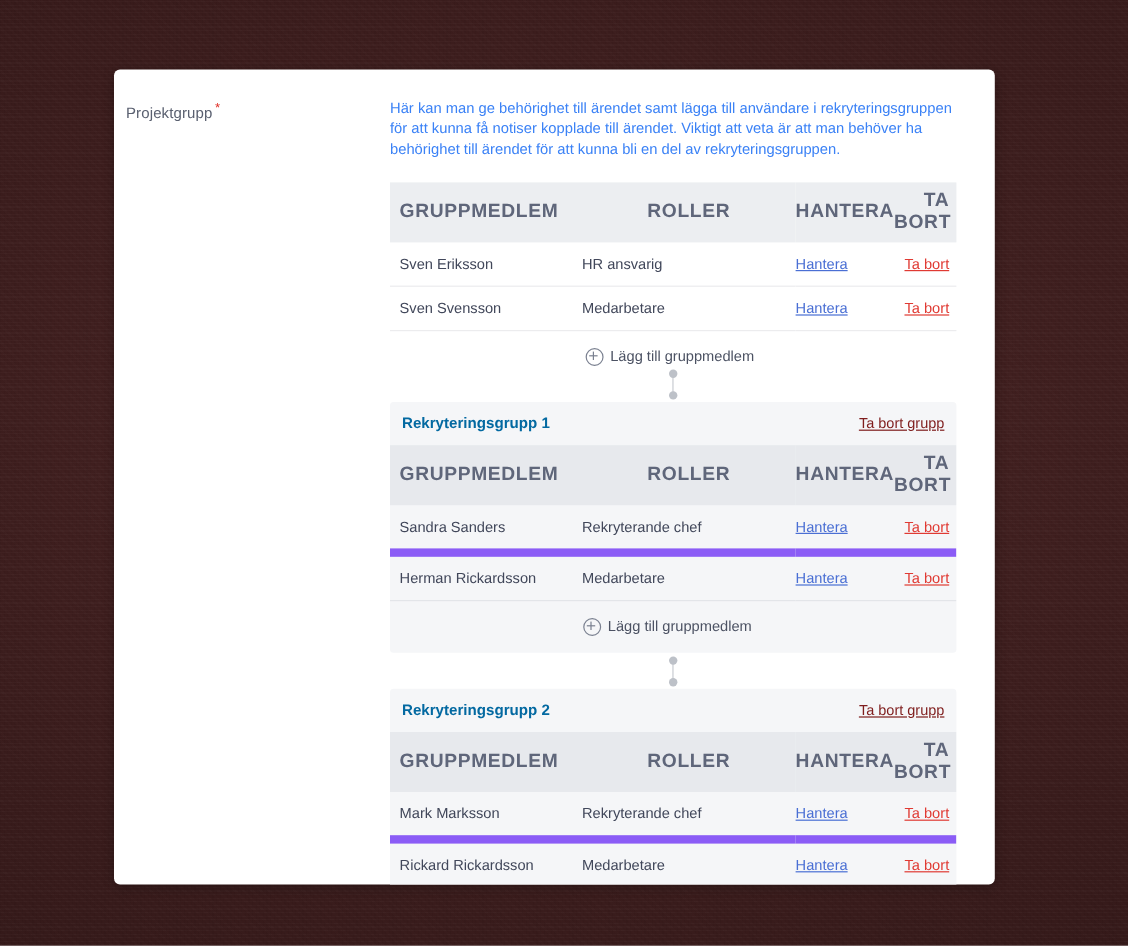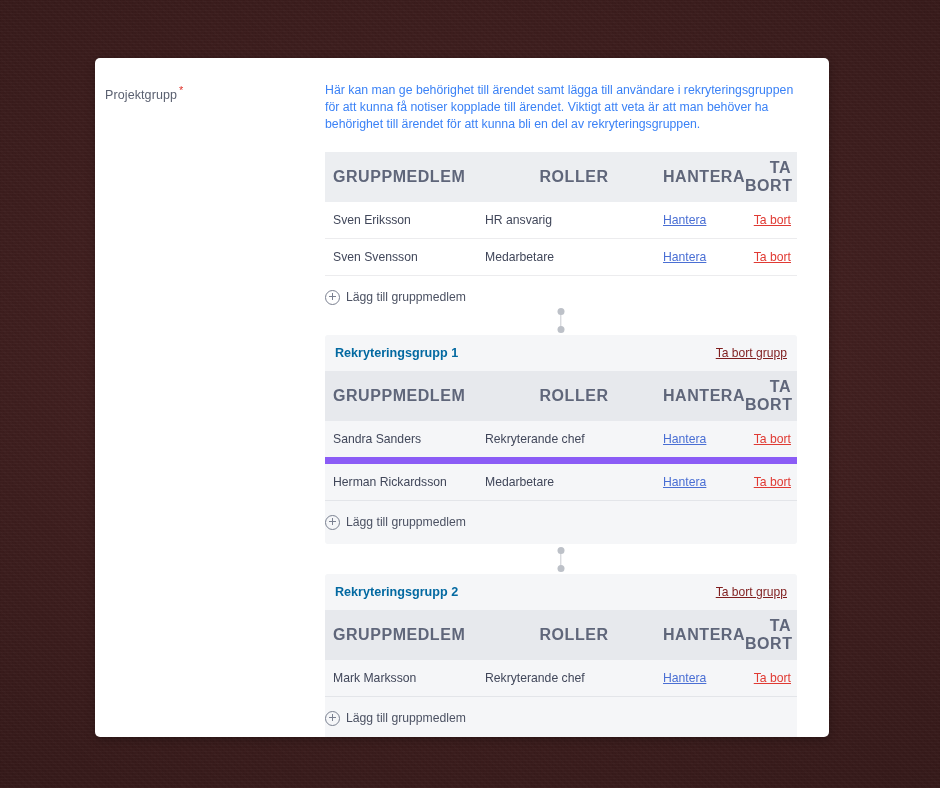--- a/index.html
+++ b/index.html
@@ -75,21 +75,21 @@
 
   .lnk-manage{
     color:#4a6fd4;text-decoration:underline;font-size:12.2px;cursor:pointer;
   }
   .lnk-del{
     color:#e03a33;text-decoration:underline;font-size:12.2px;cursor:pointer;
   }
 
   
   .addrow{
-    display:flex;justify-content:flex-start;align-items:center;
+    display:flex;justify-content:center;align-items:center;
     padding:14px 6px 0 0;
   }
   .addbtn{
     display:inline-flex;align-items:center;gap:6px;
     font-size:12.2px;color:#4c5263;cursor:pointer;
   }
   .plus{
     width:13px;height:13px;border:1.2px solid #7a8090;border-radius:50%;
     position:relative;flex:0 0 auto;
   }
@@ -245,20 +245,26 @@
             <th class="c4">TA BORT</th>
           </tr>
         </thead>
         <tbody>
           <tr>
             <td class="c1">Mark Marksson</td>
             <td class="c2">Rekryterande chef</td>
             <td class="c3"><span class="lnk-manage">Hantera</span></td>
             <td class="c4"><span class="lnk-del">Ta bort</span></td>
           </tr>
+          <tr>
+            <td class="c1">Rickard Rickardsson</td>
+            <td class="c2">Medarbetare</td>
+            <td class="c3"><span class="lnk-manage">Hantera</span></td>
+            <td class="c4"><span class="lnk-del">Ta bort</span></td>
+          </tr>
         </tbody>
       </table>
       <div class="addrow">
         <span class="addbtn">
           <span class="plus"></span>
           <span>Lägg till gruppmedlem</span>
         </span>
       </div>
     </div>
 

